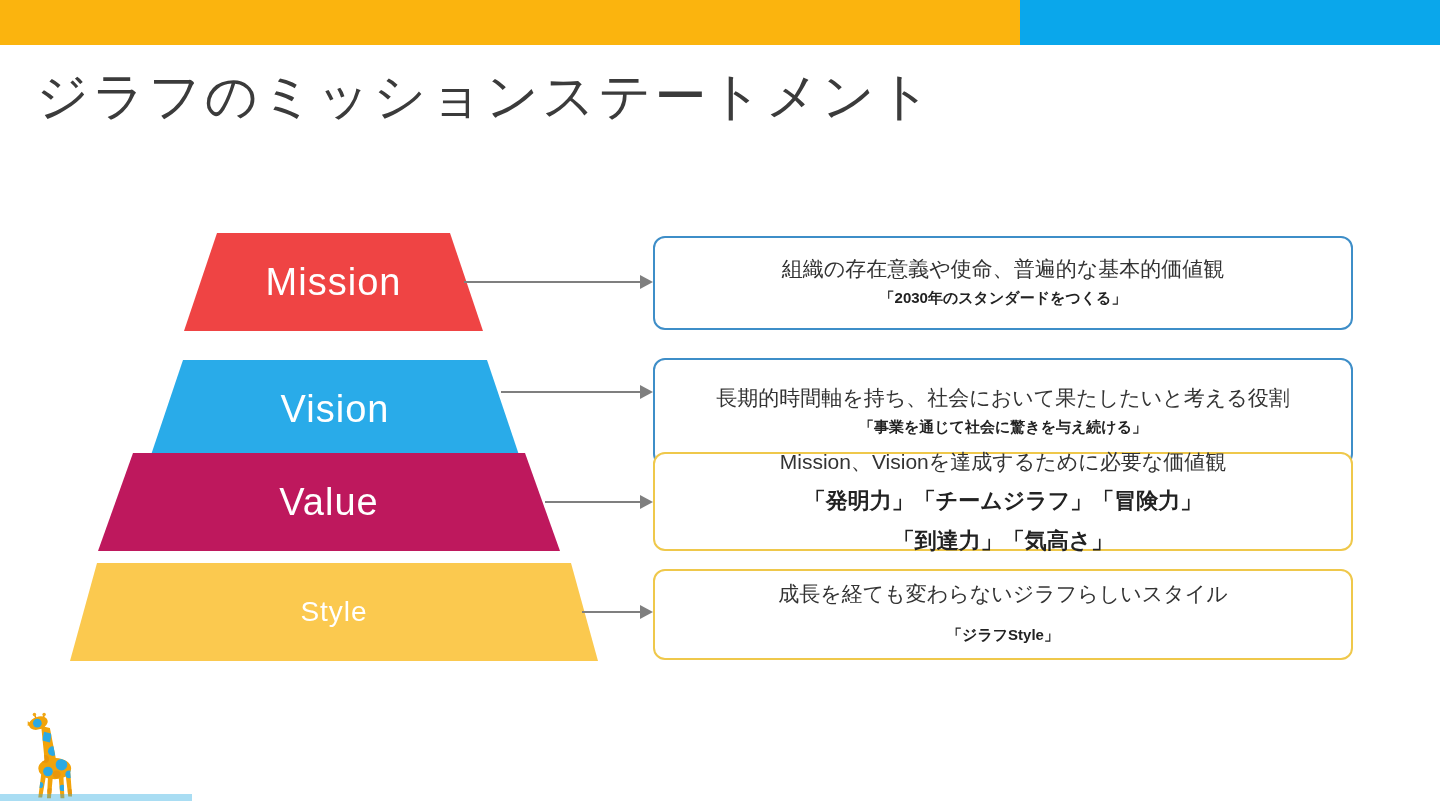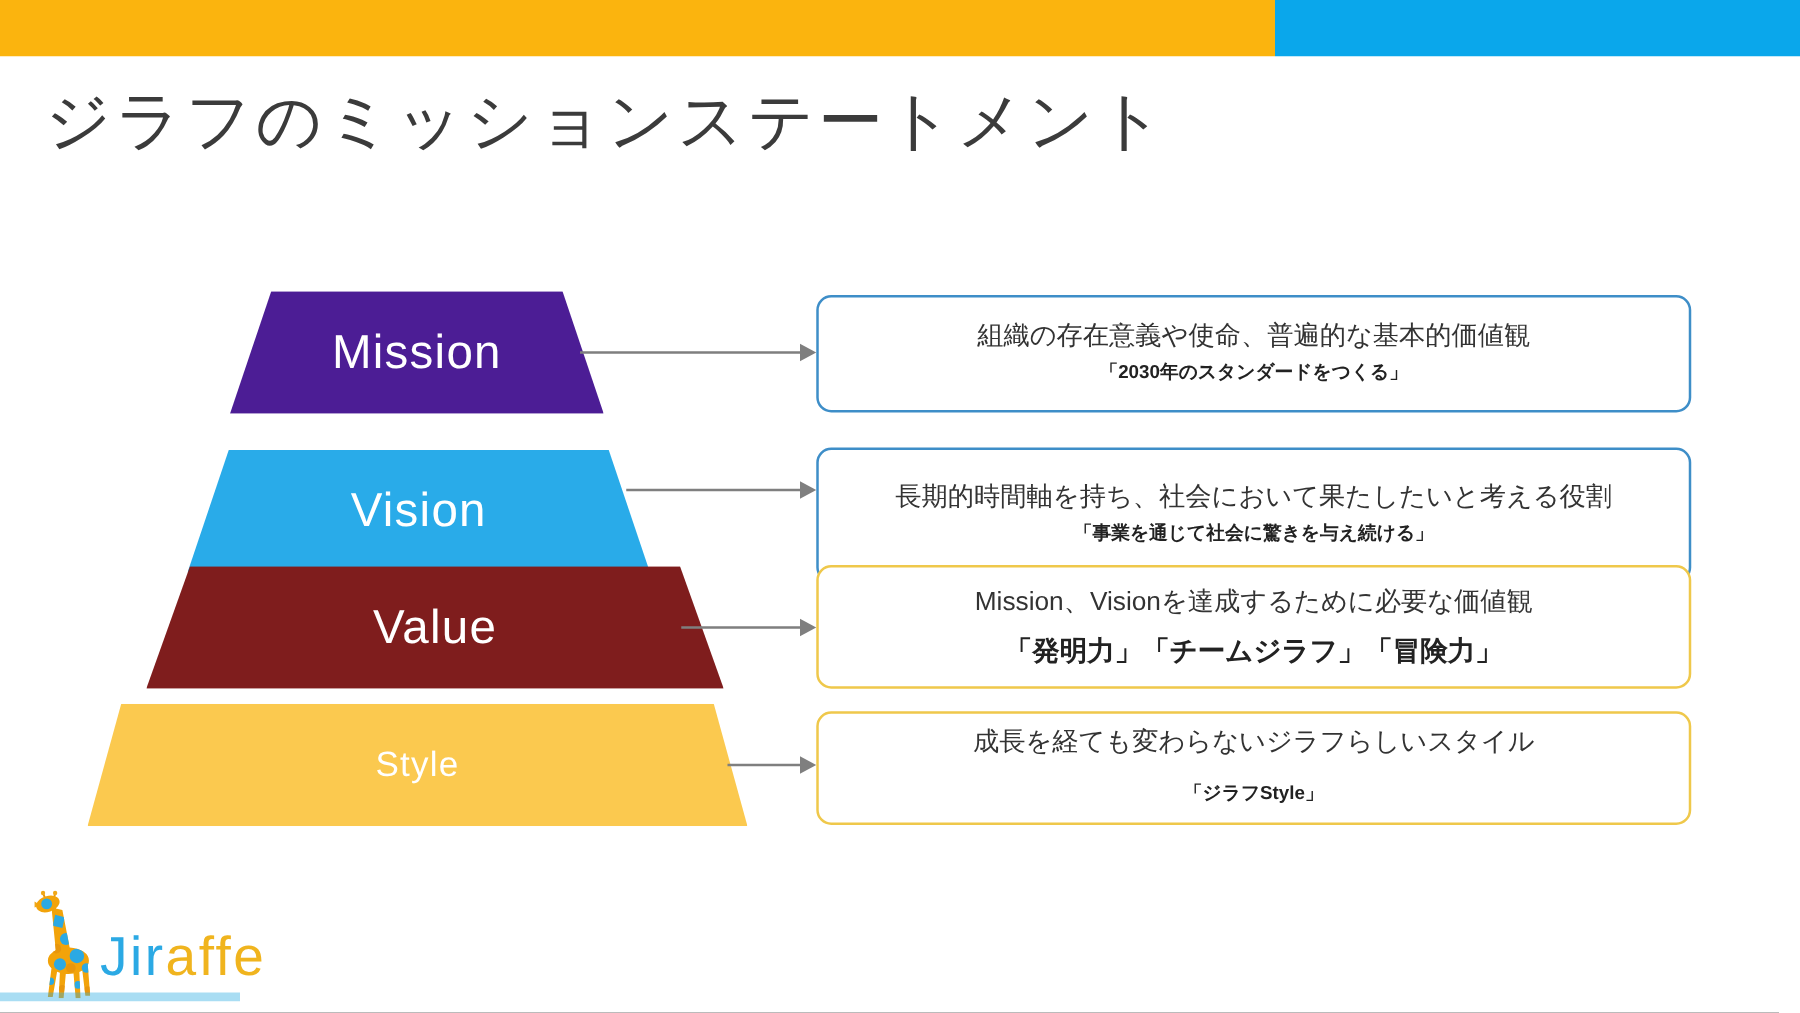--- a/index.html
+++ b/index.html
@@ -17,25 +17,25 @@
     position:absolute;left:36px;top:62px;margin:0;
     font-size:52px;font-weight:400;color:#3B3B3B;letter-spacing:3px;
   }
 
   
   .trap{
     position:absolute;display:flex;align-items:center;justify-content:center;
     color:#ffffff;
   }
   .trap-label{font-size:38px;font-weight:400;letter-spacing:1px;}
-  .trap-mission{left:184px;top:233px;width:299px;height:98px;background:#4c1d95;
+  .trap-mission{left:184px;top:233px;width:299px;height:98px;background:#ef4444;
     clip-path:polygon(33px 0,calc(100% - 33px) 0,100% 100%,0 100%);}
   .trap-vision{left:150px;top:360px;width:370px;height:98px;background:#29ABE9;
     clip-path:polygon(33px 0,calc(100% - 33px) 0,100% 100%,0 100%);align-items:center;}
-  .trap-value{left:117px;top:453px;width:462px;height:98px;background:#7f1d1d;
+  .trap-value{left:98px;top:453px;width:462px;height:98px;background:#be185d;
     clip-path:polygon(35px 0,calc(100% - 35px) 0,100% 100%,0 100%);}
   .trap-style{left:70px;top:563px;width:528px;height:98px;background:#FBC94F;
     clip-path:polygon(27px 0,calc(100% - 27px) 0,100% 100%,0 100%);}
   .trap-style .trap-label{font-size:28px;}
 
   
   .arrow{position:absolute;height:14px;}
   .arrow .shaft{position:absolute;left:0;right:11px;top:6px;height:2px;background:#7F7F7F;}
   .arrow .head{
     position:absolute;right:0;top:0;width:0;height:0;
@@ -118,20 +118,21 @@
     <div class="l1">組織の存在意義や使命、普遍的な基本的価値観</div>
     <div class="l2">「2030年のスタンダードをつくる」</div>
   </div>
   <div class="info-box box-blue box-vision">
     <div class="l1">長期的時間軸を持ち、社会において果たしたいと考える役割</div>
     <div class="l2">「事業を通じて社会に驚きを与え続ける」</div>
   </div>
   <div class="info-box box-gold box-value">
     <div class="l1">Mission、Visionを達成するために必要な価値観</div>
     <div class="l2">「発明力」「チームジラフ」「冒険力」</div>
+    <div class="l3">「到達力」「気高さ」</div>
   </div>
   <div class="info-box box-gold box-style">
     <div class="l1">成長を経ても変わらないジラフらしいスタイル</div>
     <div class="l2">「ジラフStyle」</div>
   </div>
 
   <div class="logo">
     <svg width="58" height="88" viewBox="0 0 60 90">
       <defs>
         <clipPath id="gclip">
@@ -160,18 +161,17 @@
         <circle cx="45" cy="54" r="6" fill="#2BA9E4"></circle>
         <circle cx="31" cy="61" r="5" fill="#2BA9E4"></circle>
         <circle cx="40" cy="64" r="4" fill="#E8960C"></circle>
         <circle cx="53" cy="64" r="4" fill="#2BA9E4"></circle>
         <circle cx="23" cy="75" r="3.2" fill="#2BA9E4"></circle>
         <circle cx="33" cy="81" r="3" fill="#E8960C"></circle>
         <circle cx="46" cy="78" r="3.2" fill="#2BA9E4"></circle>
         <circle cx="54" cy="82" r="2.8" fill="#E8960C"></circle>
       </g>
     </svg>
-    <div class="logo-text"><span class="lt-blue">Jir</span><span class="lt-yellow">affe</span></div>
   </div>
 
   <div class="bottom-strip"></div>
 
 </div>
 
 </body></html>

